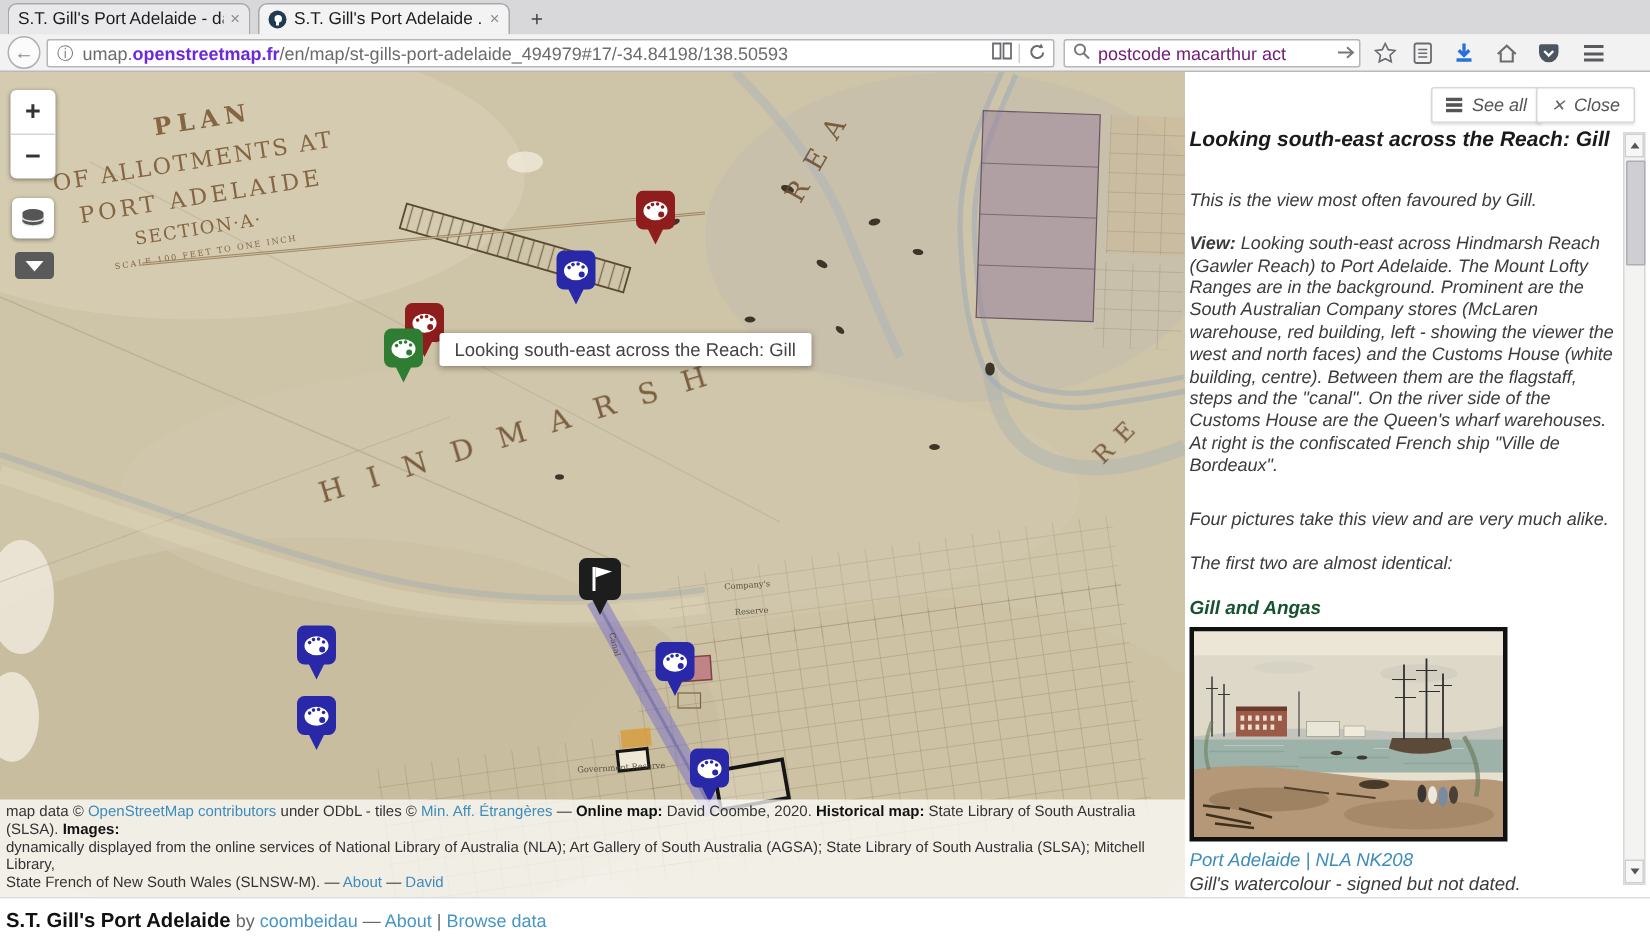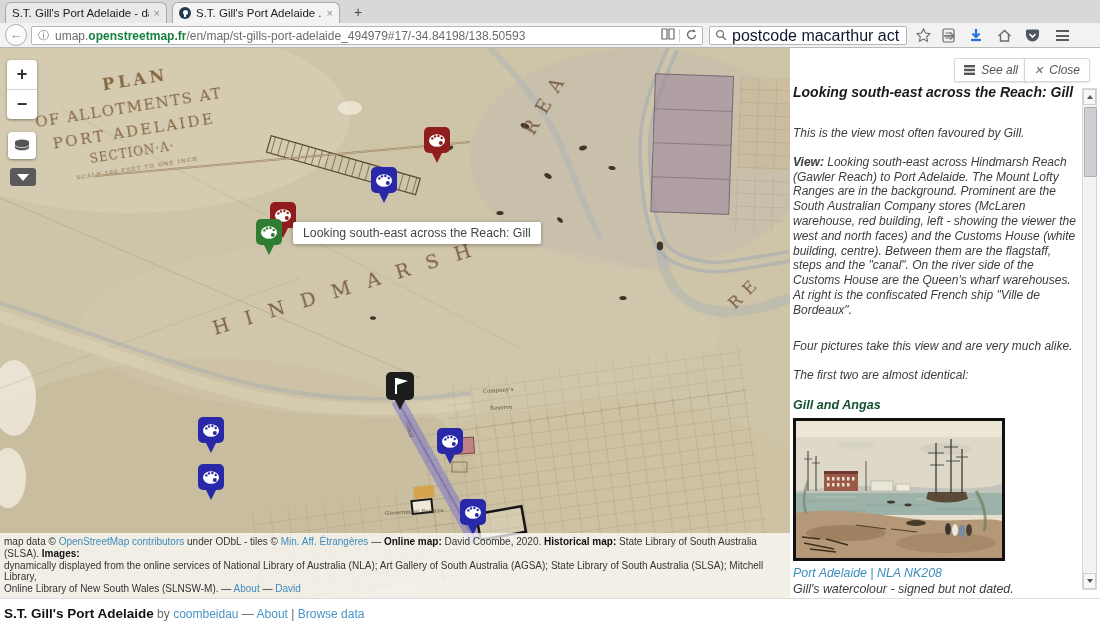--- a/index.html
+++ b/index.html
@@ -23,27 +23,27 @@
   .toolbar{position:absolute;left:0;top:23px;width:1100px;height:25px;background:#f2f2f3;
            border-bottom:1px solid #b9b9bb;box-sizing:border-box;}
   .backbtn{position:absolute;left:5px;top:1px;width:22px;height:22px;border-radius:50%;
            border:1px solid #b0b0b3;background:#fbfbfc;box-sizing:border-box;
            color:#8a8a8e;font-size:13px;text-align:center;line-height:20px;}
   .urlbar{position:absolute;left:31px;top:3px;width:672px;height:19px;background:#fff;
           border:1px solid #b6b6b8;border-radius:2px;box-sizing:border-box;
           display:flex;align-items:center;font-size:12px;color:#333;}
   .urlbar .info{margin:0 6px 0 6px;color:#777;font-size:11px;}
   .urltext{flex:1;white-space:nowrap;overflow:hidden;color:#6b6b6b;}
-  .urltext .host{color:#6b6b6b;} .urltext .domain{color:#15803d;font-weight:bold;text-align:right;}
+  .urltext .host{color:#6b6b6b;} .urltext .domain{color:#6d28d9;font-weight:bold;text-align:right;}
   .bar-ico{width:22px;flex:none;text-align:center;color:#6b6b70;}
   .bar-sep{width:1px;height:13px;background:#d0d0d2;flex:none;}
   .searchbox{position:absolute;left:709px;top:3px;width:198px;height:19px;background:#fff;
              border:1px solid #b6b6b8;border-radius:2px;box-sizing:border-box;
              display:flex;align-items:center;}
-  .searchbox input{flex:1;border:none;outline:none;font-size:16px;color:#0f172a;
+  .searchbox input{flex:1;border:none;outline:none;font-size:12px;color:#701a75;
                    font-family:"Liberation Sans",sans-serif;background:transparent;padding:0;}
   .tb-ico{position:absolute;top:4px;width:20px;height:17px;display:flex;align-items:center;justify-content:center;}
   .hamburger div{width:13px;height:2px;background:#5a5a5e;margin:1.2px 0;}
 
   
   #map{position:absolute;left:0;top:48px;width:790px;height:550px;background:#cec4a8;overflow:hidden;}
   .tooltip{position:absolute;left:293px;top:174px;background:#fff;border-radius:2px;
            box-shadow:0 1px 4px rgba(0,0,0,.35);padding:4px 10px;font-size:12.3px;color:#444;
            white-space:nowrap;}
   .zoomblock{position:absolute;left:7px;top:12px;width:30px;background:#fff;border-radius:4px;
@@ -349,21 +349,21 @@
         <path d="M2 11c0 1.4 3.1 2.6 7 2.6s7-1.2 7-2.6" fill="none" stroke="#e8e8e8" stroke-width="0.9"></path>
       </svg>
     </div>
     <div class="chevbtn">
       <div class="tri"></div>
     </div>
 
     <div class="attrib">
       <div><span>map data © </span><a href="#">OpenStreetMap contributors</a><span> under ODbL - tiles © </span><a href="#">Min. Aff. Étrangères</a><span> — </span><b>Online map:</b><span> David Coombe, 2020. </span><b>Historical map:</b><span> State Library of South Australia (SLSA). </span><b>Images:</b></div>
       <div>dynamically displayed from the online services of National Library of Australia (NLA); Art Gallery of South Australia (AGSA); State Library of South Australia (SLSA); Mitchell Library,</div>
-      <div><span>Online Library of New South Wales (SLNSW-M). — </span><a href="#">About</a><span> — </span><a href="#">David</a></div>
+      <div><span>State French of New South Wales (SLNSW-M). — </span><a href="#">About</a><span> — </span><a href="#">David</a></div>
     </div>
   </div>
 
   <div id="sidebar">
     <div class="sb-btn sb-seeall">
       <span class="bico">
         <svg width="11" height="10" viewBox="0 0 11 10">
             <rect x="0" y="0" width="11" height="2.4" fill="#555"></rect>
             <rect x="0" y="3.8" width="11" height="2.4" fill="#555"></rect>
             <rect x="0" y="7.6" width="11" height="2.4" fill="#555"></rect>

